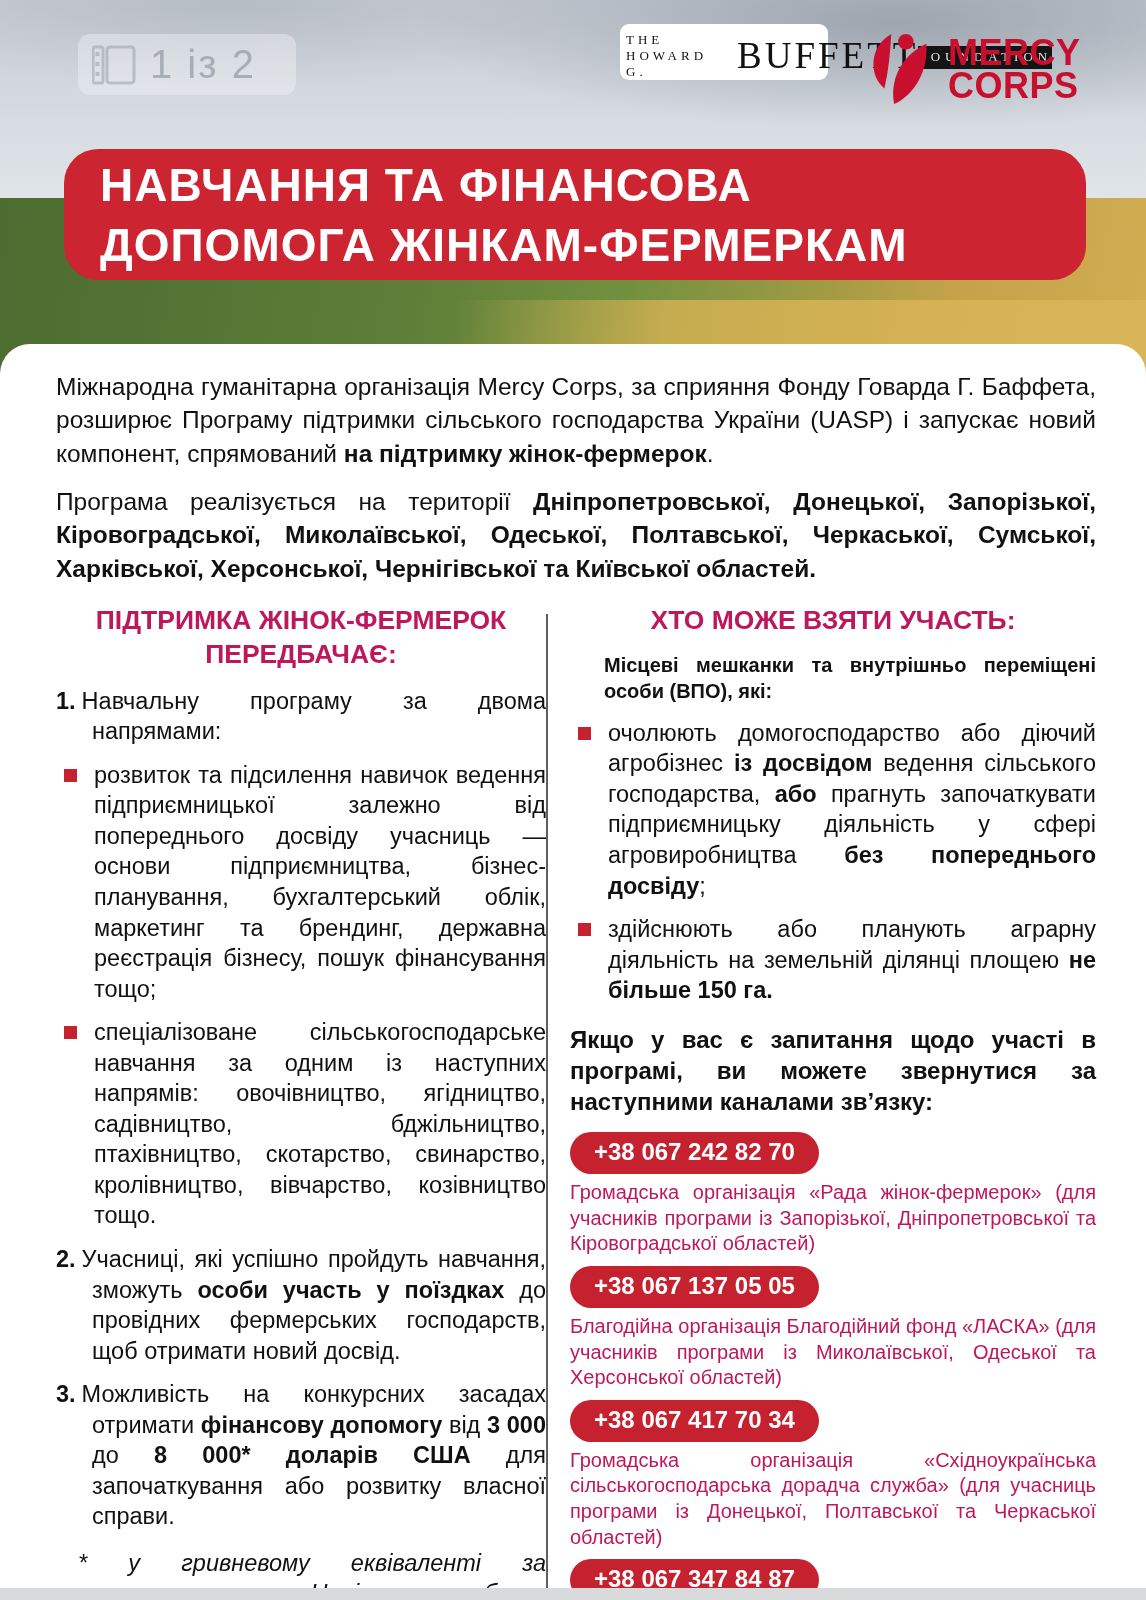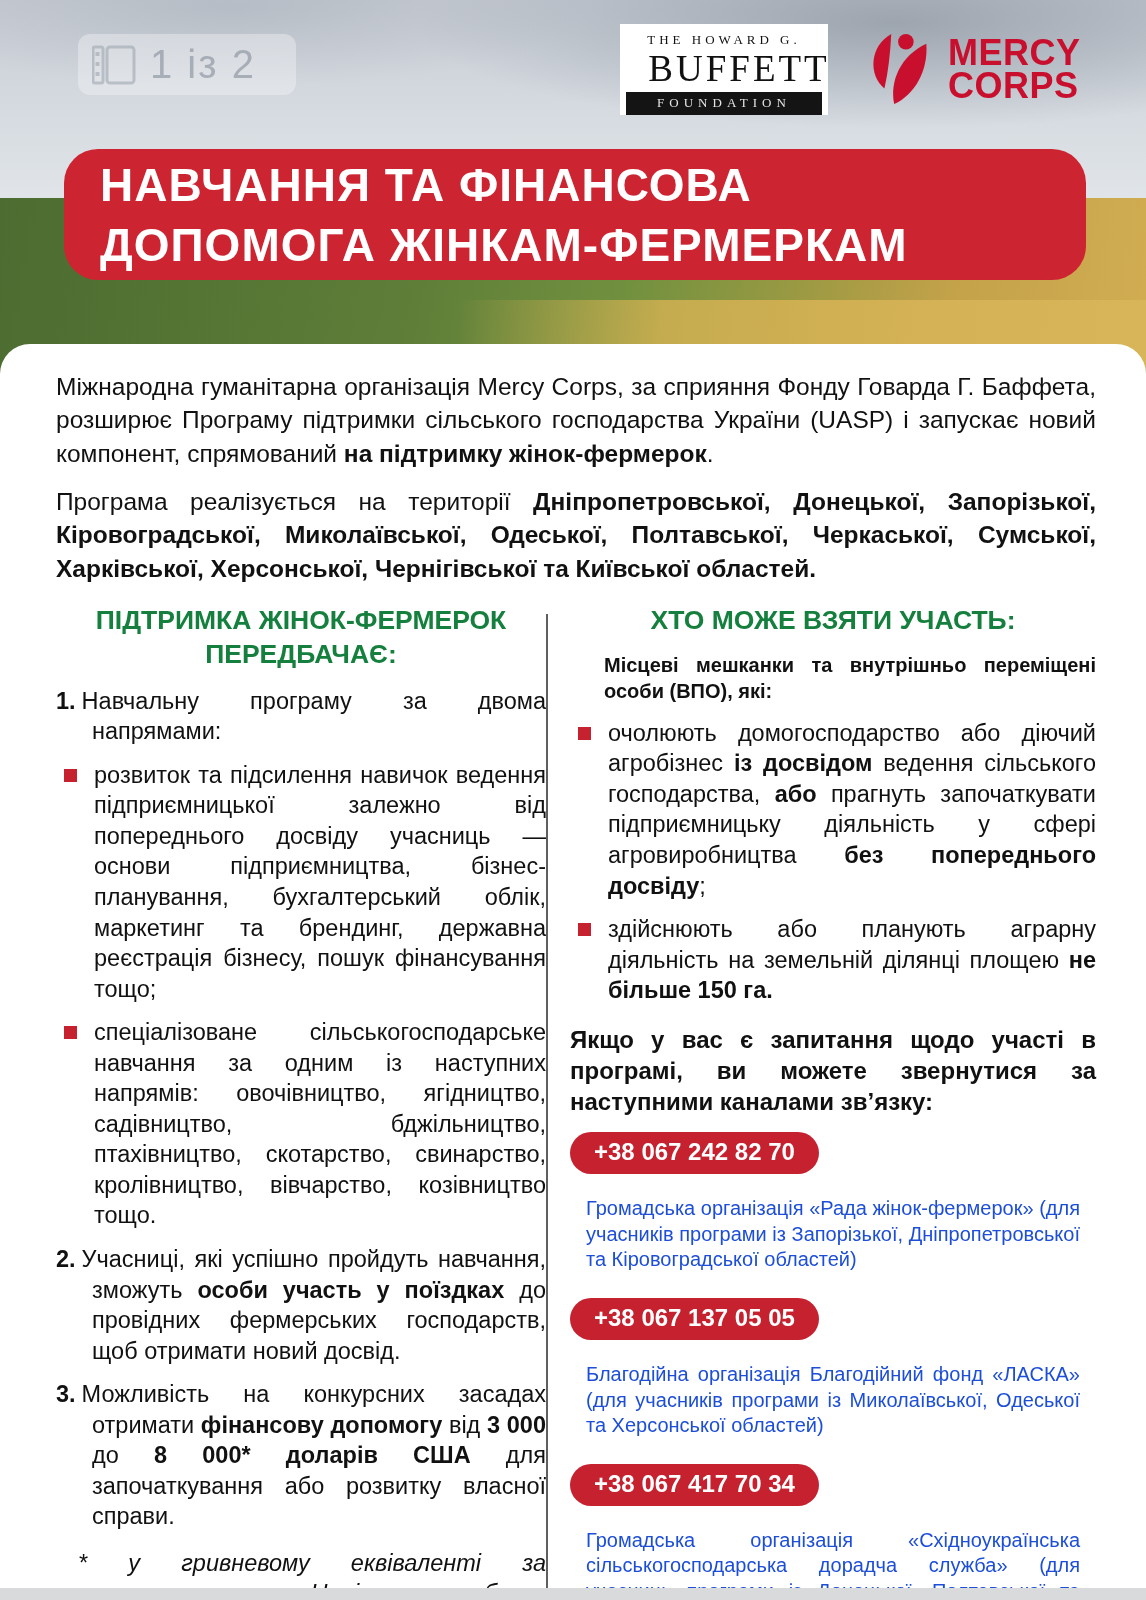--- a/index.html
+++ b/index.html
@@ -29,22 +29,22 @@
   
   .page-ind{
     position:absolute;left:78px;top:34px;display:flex;align-items:center;gap:14px;
     background:rgba(244,246,248,.40);border-radius:12px;padding:8px 40px 8px 14px;
   }
   .page-ind svg{opacity:.55}
   .page-ind .txt{font-size:40px;color:rgba(140,148,158,.65);letter-spacing:2px;}
   
   .buffett{
     position:absolute;left:620px;top:24px;width:196px;background:#fff;
-    display:flex;flex-direction:column;align-items:center;padding:8px 6px 0;
-    font-family:"Liberation Serif",serif;color:#111;
+    display:flex;flex-direction:row;align-items:center;padding:8px 6px 0;
+    font-family:"Liberation Serif",serif;color:#111;border-radius:9px;
   }
   .buffett .l1{font-size:13px;letter-spacing:4px;}
   .buffett .l2{font-size:37px;letter-spacing:3px;margin-top:-1px;margin-left:30px;}
   .buffett .l3{
     background:#141414;color:#e5e5e5;font-size:13px;letter-spacing:5px;
     padding:3px 0 4px;margin-top:2px;width:100%;text-align:center;
   }
   
   .mercy{position:absolute;left:862px;top:30px;display:flex;align-items:center;gap:8px;}
   .mercy .word{font-weight:700;font-size:36px;line-height:.92;color:#c8102e;letter-spacing:.5px;}
@@ -63,21 +63,21 @@
     background:#fff;border-radius:30px 30px 0 0;box-sizing:border-box;
     padding:26px 50px 0 56px;
   }
   .intro-p{font-size:24.5px;line-height:1.36;text-align:justify;margin:0 0 15px;}
   .intro-p b{font-weight:700;}
   .cols{display:flex;margin-top:6px;}
   .col-left{width:490px;flex:none;}
   .divider{width:2px;flex:none;background:#5f5f5f;margin:14px 0 10px;}
   .col-right{flex:1;padding-left:22px;box-sizing:border-box;}
   .red-head{
-    color:#15803d;font-weight:700;font-size:26.5px;line-height:1.28;
+    color:#be185d;font-weight:700;font-size:26.5px;line-height:1.28;
     text-align:center;margin:4px 0 14px;
   }
   
   .num-item{
     font-size:23.5px;line-height:1.3;text-align:justify;
     padding-left:36px;text-indent:-36px;margin:0 0 13px;
   }
   .num-item .num{font-weight:700;padding-right:6px;}
   .num-item b{font-weight:700;}
   
@@ -99,21 +99,21 @@
     padding-left:34px;margin:0 0 14px;
   }
   .contact-intro{
     font-weight:700;font-size:24px;line-height:1.3;text-align:justify;margin:18px 0 6px;
   }
   .pill{
     display:inline-block;background:#c5212f;color:#fff;font-weight:700;
     font-size:24px;padding:6px 24px 8px;border-radius:26px;margin:9px 0 6px;
   }
   .contact-desc{
-    font-size:20px;line-height:1.28;text-align:justify;margin:16px;color:#1d4ed8;
+    font-size:20px;line-height:1.28;text-align:justify;margin:0;color:#be185d;
   }
   .bottom-strip{
     position:absolute;left:0;bottom:0;width:1146px;height:12px;background:#d9dadc;
   }
 </style>
 </head>
 <body>
 
 <div class="photo">
   <div class="field"></div>

